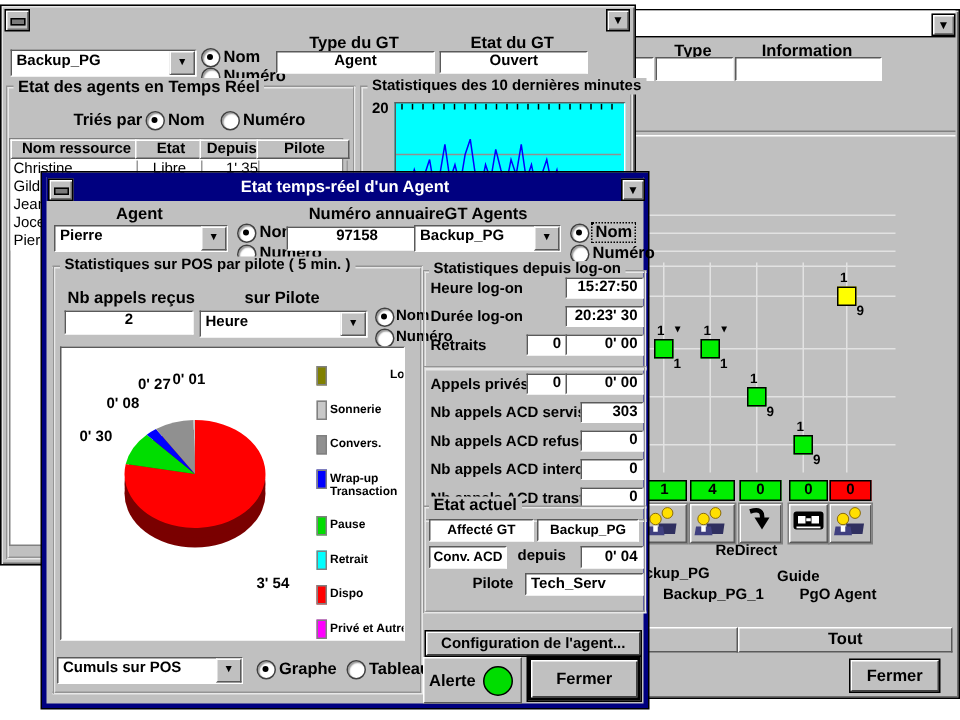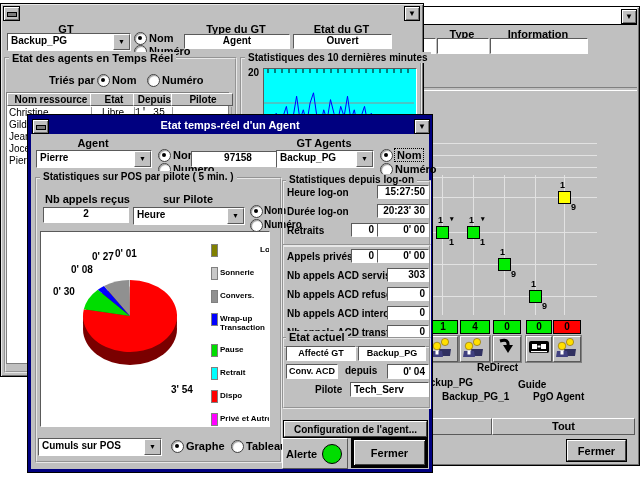--- a/index.html
+++ b/index.html
@@ -148,21 +148,20 @@
     <div class="raised ctr" style="left:75px;top:411px;width:141px;height:15px;font-weight:bold;font-size:11px;line-height:14px;">
       <span>Tout</span>
     </div>
     <button class="btn" style="left:150px;top:433px;width:59px;height:21px;line-height:19px;">Fermer</button>
   </div>
 
   <div class="win frame" style="left:0;top:3px;width:422px;height:372px;">
     <div class="sysbtn" style="left:2px;top:2px;"></div>
     <div class="minbtn" style="left:403px;top:2px;">▼</div>
 
-    <div class="lbl ctr" style="left:10px;top:19px;width:110px;">GT</div>
     <div class="combo" style="left:6px;top:29px;width:122px;height:16px;">
       <span class="cv">Backup_PG</span>
       <span class="cb">▼</span>
     </div>
     <div class="radio checked" style="left:133px;top:28px;"></div>
     <div class="lbl" style="left:148px;top:28px;">Nom</div>
     <div class="radio" style="left:133px;top:41px;"></div>
     <div class="lbl" style="left:148px;top:41px;">Numéro</div>
 
     <div class="lbl ctr" style="left:183px;top:19px;width:104px;">Type du GT</div>
@@ -181,21 +180,21 @@
     <div id="gt-table" style="position:absolute;left:5px;top:88px;width:221px;height:270px;background:#fff;border:1px solid #808080;">
         <div class="abs" style="left: 0px; top: 0px; width: 221px; height: 13px;">
           <div class="cell hcell" style="left: 0px; width: 82px;">Nom ressource</div>
           <div class="cell hcell" style="left: 83px; width: 42px;">Etat</div>
           <div class="cell hcell" style="left: 126px; width: 37px;">Depuis</div>
           <div class="cell hcell" style="left: 164px; width: 58px;">Pilote</div>
         </div>
         <div class="abs" style="left: 0px; top: 14px; width: 221px; height: 12px; background: rgb(255, 255, 255);">
           <div class="cell" style="left: 0px; width: 82px;">Christine</div>
           <div class="cell" style="left: 83px; width: 42px; text-align: center;">Libre</div>
-          <div class="cell" style="left: 126px; width: 37px; text-align: left; font-family: Liberation Mono, monospace;">1' 35</div>
+          <div class="cell" style="left: 126px; width: 37px; text-align: right;">1' 35</div>
           <div class="cell" style="left: 164px; width: 58px;"></div>
         </div>
         <div class="abs" style="left: 0px; top: 26px; width: 221px; height: 12px; background: rgb(255, 255, 255);">
           <div class="cell" style="left: 0px; width: 82px;">Gildas</div>
           <div class="cell" style="left: 83px; width: 42px; text-align: center;"></div>
           <div class="cell" style="left: 126px; width: 37px; text-align: center;"></div>
           <div class="cell" style="left: 164px; width: 58px;"></div>
         </div>
         <div class="abs" style="left: 0px; top: 38px; width: 221px; height: 12px; background: rgb(255, 255, 255);">
           <div class="cell" style="left: 0px; width: 82px;">Jean-M</div>
@@ -260,20 +259,21 @@
     <div class="lbl ctr" style="left:5px;top:19px;width:114px;">Agent</div>
     <div class="combo" style="left:5px;top:32px;width:114px;height:16px;">
       <span class="cv">Pierre</span>
       <span class="cb">▼</span>
     </div>
     <div class="radio checked" style="left:127px;top:31px;"></div>
     <div class="lbl" style="left:142px;top:31px;">Nom</div>
     <div class="radio" style="left:127px;top:45px;"></div>
     <div class="lbl" style="left:142px;top:45px;">Numéro</div>
 
+    <div class="lbl ctr" style="left:160px;top:19px;width:120px;">Numéro annuaire</div>
     <div class="sunken val-c" style="left:160px;top:33px;width:92px;height:14px;">97158</div>
 
     <div class="lbl ctr" style="left:245px;top:19px;width:96px;">GT Agents</div>
     <div class="combo" style="left:245px;top:32px;width:96px;height:16px;">
       <span class="cv">Backup_PG</span>
       <span class="cb">▼</span>
     </div>
     <div class="radio checked" style="left:349px;top:31px;"></div>
     <div class="lbl focusbox" style="left:364px;top:31px;padding:0 2px;">Nom</div>
     <div class="radio" style="left:349px;top:45px;"></div>

